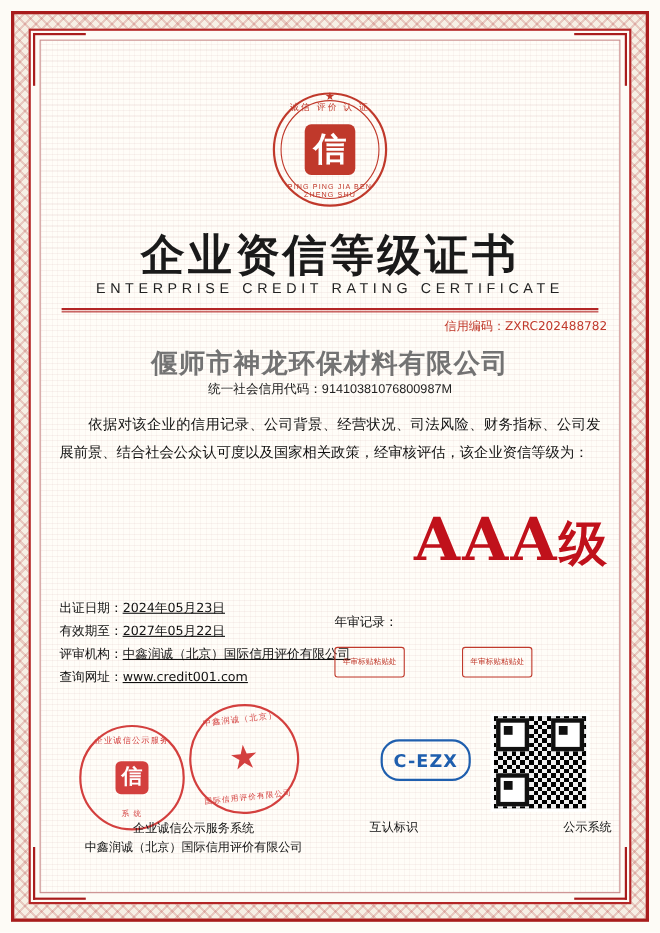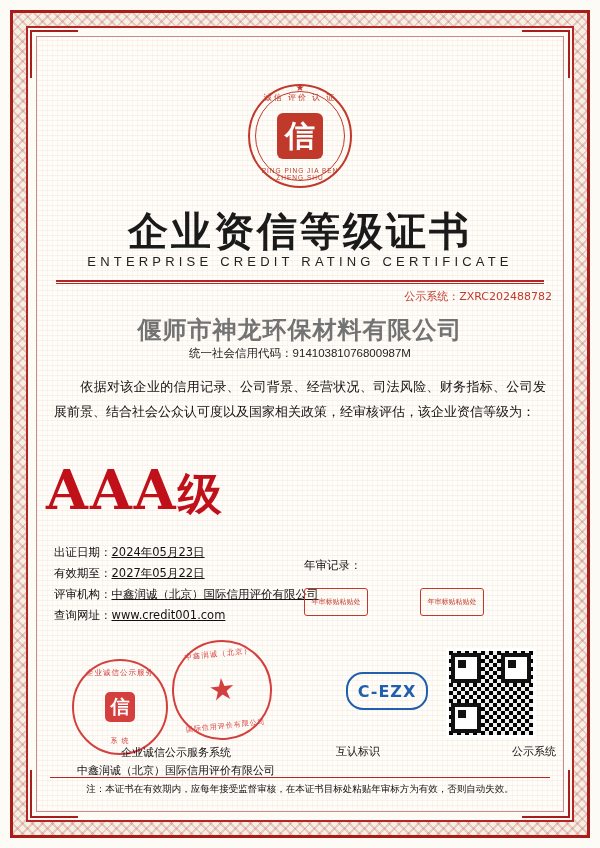--- a/index.html
+++ b/index.html
@@ -150,21 +150,21 @@
     position:absolute;left:8px;right:8px;top:328px;
     font-size:13px;line-height:25px;color:#111;
     text-align:justify;
     font-family:"DejaVu Sans", sans-serif;
   }
   .para .indent{display:inline-block;width:26px;}
 
   
   .grade{
     position:absolute;left:0;right:0;top:412px;
-    text-align:left;
+    text-align:right;
     color:#c0111b;
     font-family:"DejaVu Serif", serif;
     font-weight:bold;
     font-size:54px;
     letter-spacing:2px;
   }
   .grade .cn{font-family:"DejaVu Sans", sans-serif;font-size:44px;}
 
   
   .info{
@@ -283,21 +283,21 @@
         <div class="center">信</div>
         <div class="arc-bot">PING PING JIA BEN ZHENG SHU</div>
       </div>
     </div>
 
     <div class="title-cn">企业资信等级证书</div>
     <div class="title-en">ENTERPRISE CREDIT RATING CERTIFICATE</div>
     <div class="title-rule"></div>
 
     <div class="credit-code">
-      <span class="lbl">公示系统：</span><span>ZXRC202488782</span>
+      <span class="lbl">信用编码：</span><span>ZXRC202488782</span>
     </div>
 
     <div class="company">偃师市神龙环保材料有限公司</div>
     <div class="uscc">
       <span>统一社会信用代码：</span><span>91410381076800987M</span>
     </div>
 
     <div class="para">
       <span class="indent"></span><span>依据对该企业的信用记录、公司背景、经营状况、司法风险、财务指标、公司发展前景、结合社会公众认可度以及国家相关政策，经审核评估，该企业资信等级为：</span>
     </div>
@@ -357,16 +357,15 @@
             <i></i>
           </span>
       </div>
 
       <div class="label-row">
         <span>互认标识</span>
         <span>公示系统</span>
       </div>
     </div>
 
-    <div class="note">注：本证书在有效期内，应每年接受监督审核，在本证书目标处粘贴年审标方为有效，否则自动失效。</div>
 
   </div>
 </div>
 
 </body></html>

